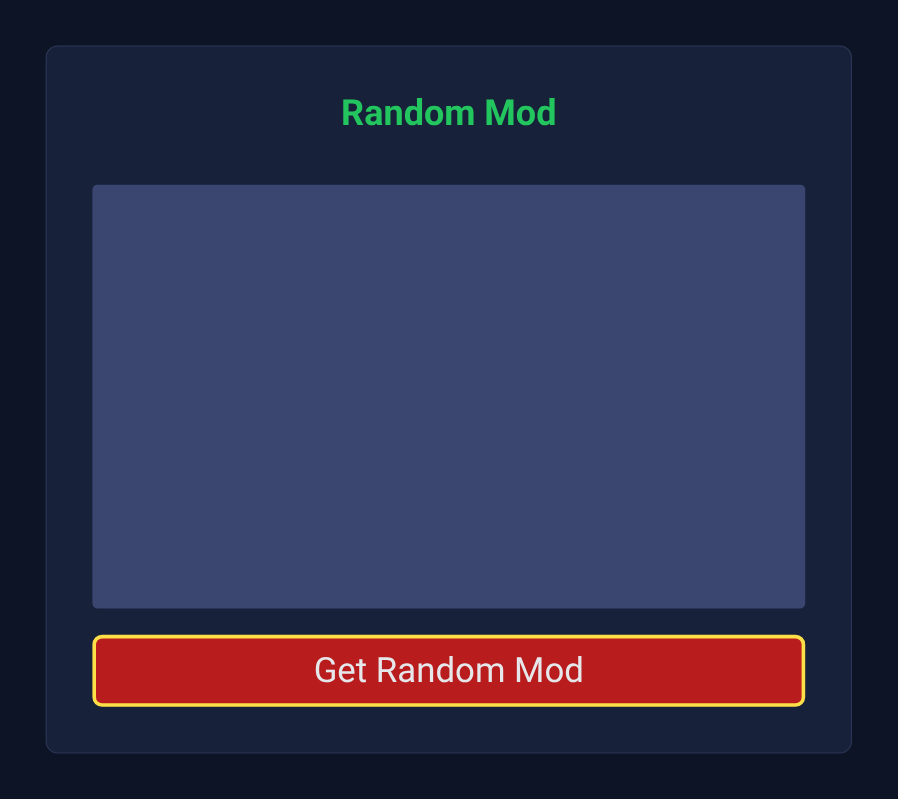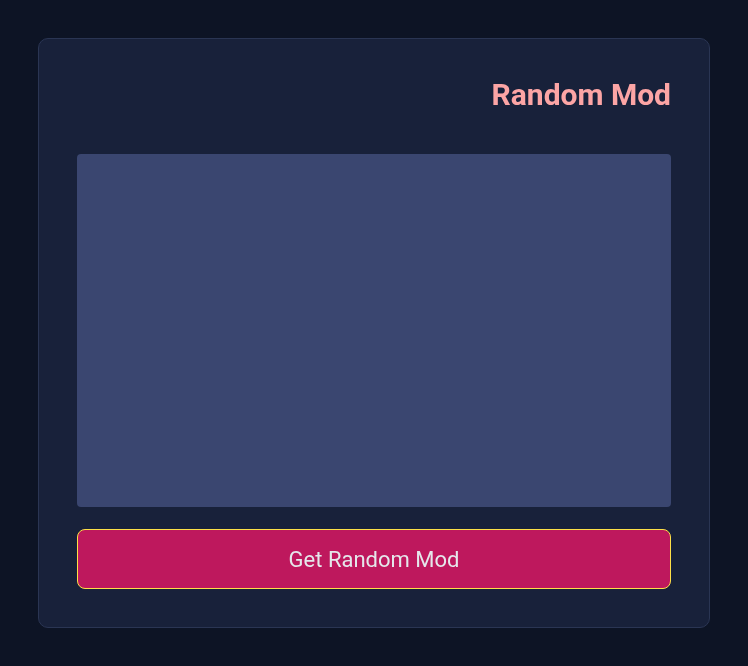--- a/index.html
+++ b/index.html
@@ -21,42 +21,42 @@
       height: 100%;
       background-color: #18213a;
       border: 1px solid #2a3553;
       border-radius: 10px;
       padding: 38px;
       display: flex;
       flex-direction: column;
     }
     
     .card-title {
-      color: #fca5a5;
+      color: #22c55e;
       font-size: 30px;
       font-weight: 700;
-      text-align: right;
+      text-align: center;
       margin-bottom: 42px;
     }
     
     .display-area {
       flex: 1;
       background-color: #3a4670;
       border-radius: 4px;
       margin-bottom: 22px;
     }
     
     .get-button {
       width: 100%;
       height: 60px;
-      background-color: #be185d;
-      border: 1px solid #fde047;
+      background-color: #b91c1c;
+      border: 3px solid #fde047;
       border-radius: 8px;
       color: #e5e7eb;
-      font-size: 22px;
+      font-size: 29px;
       font-weight: 400;
       cursor: pointer;
       font-family: inherit;
     }
   </style>
 </head>
 <body>
 
 <div class="card">
   <h2 class="card-title">Random Mod</h2>

